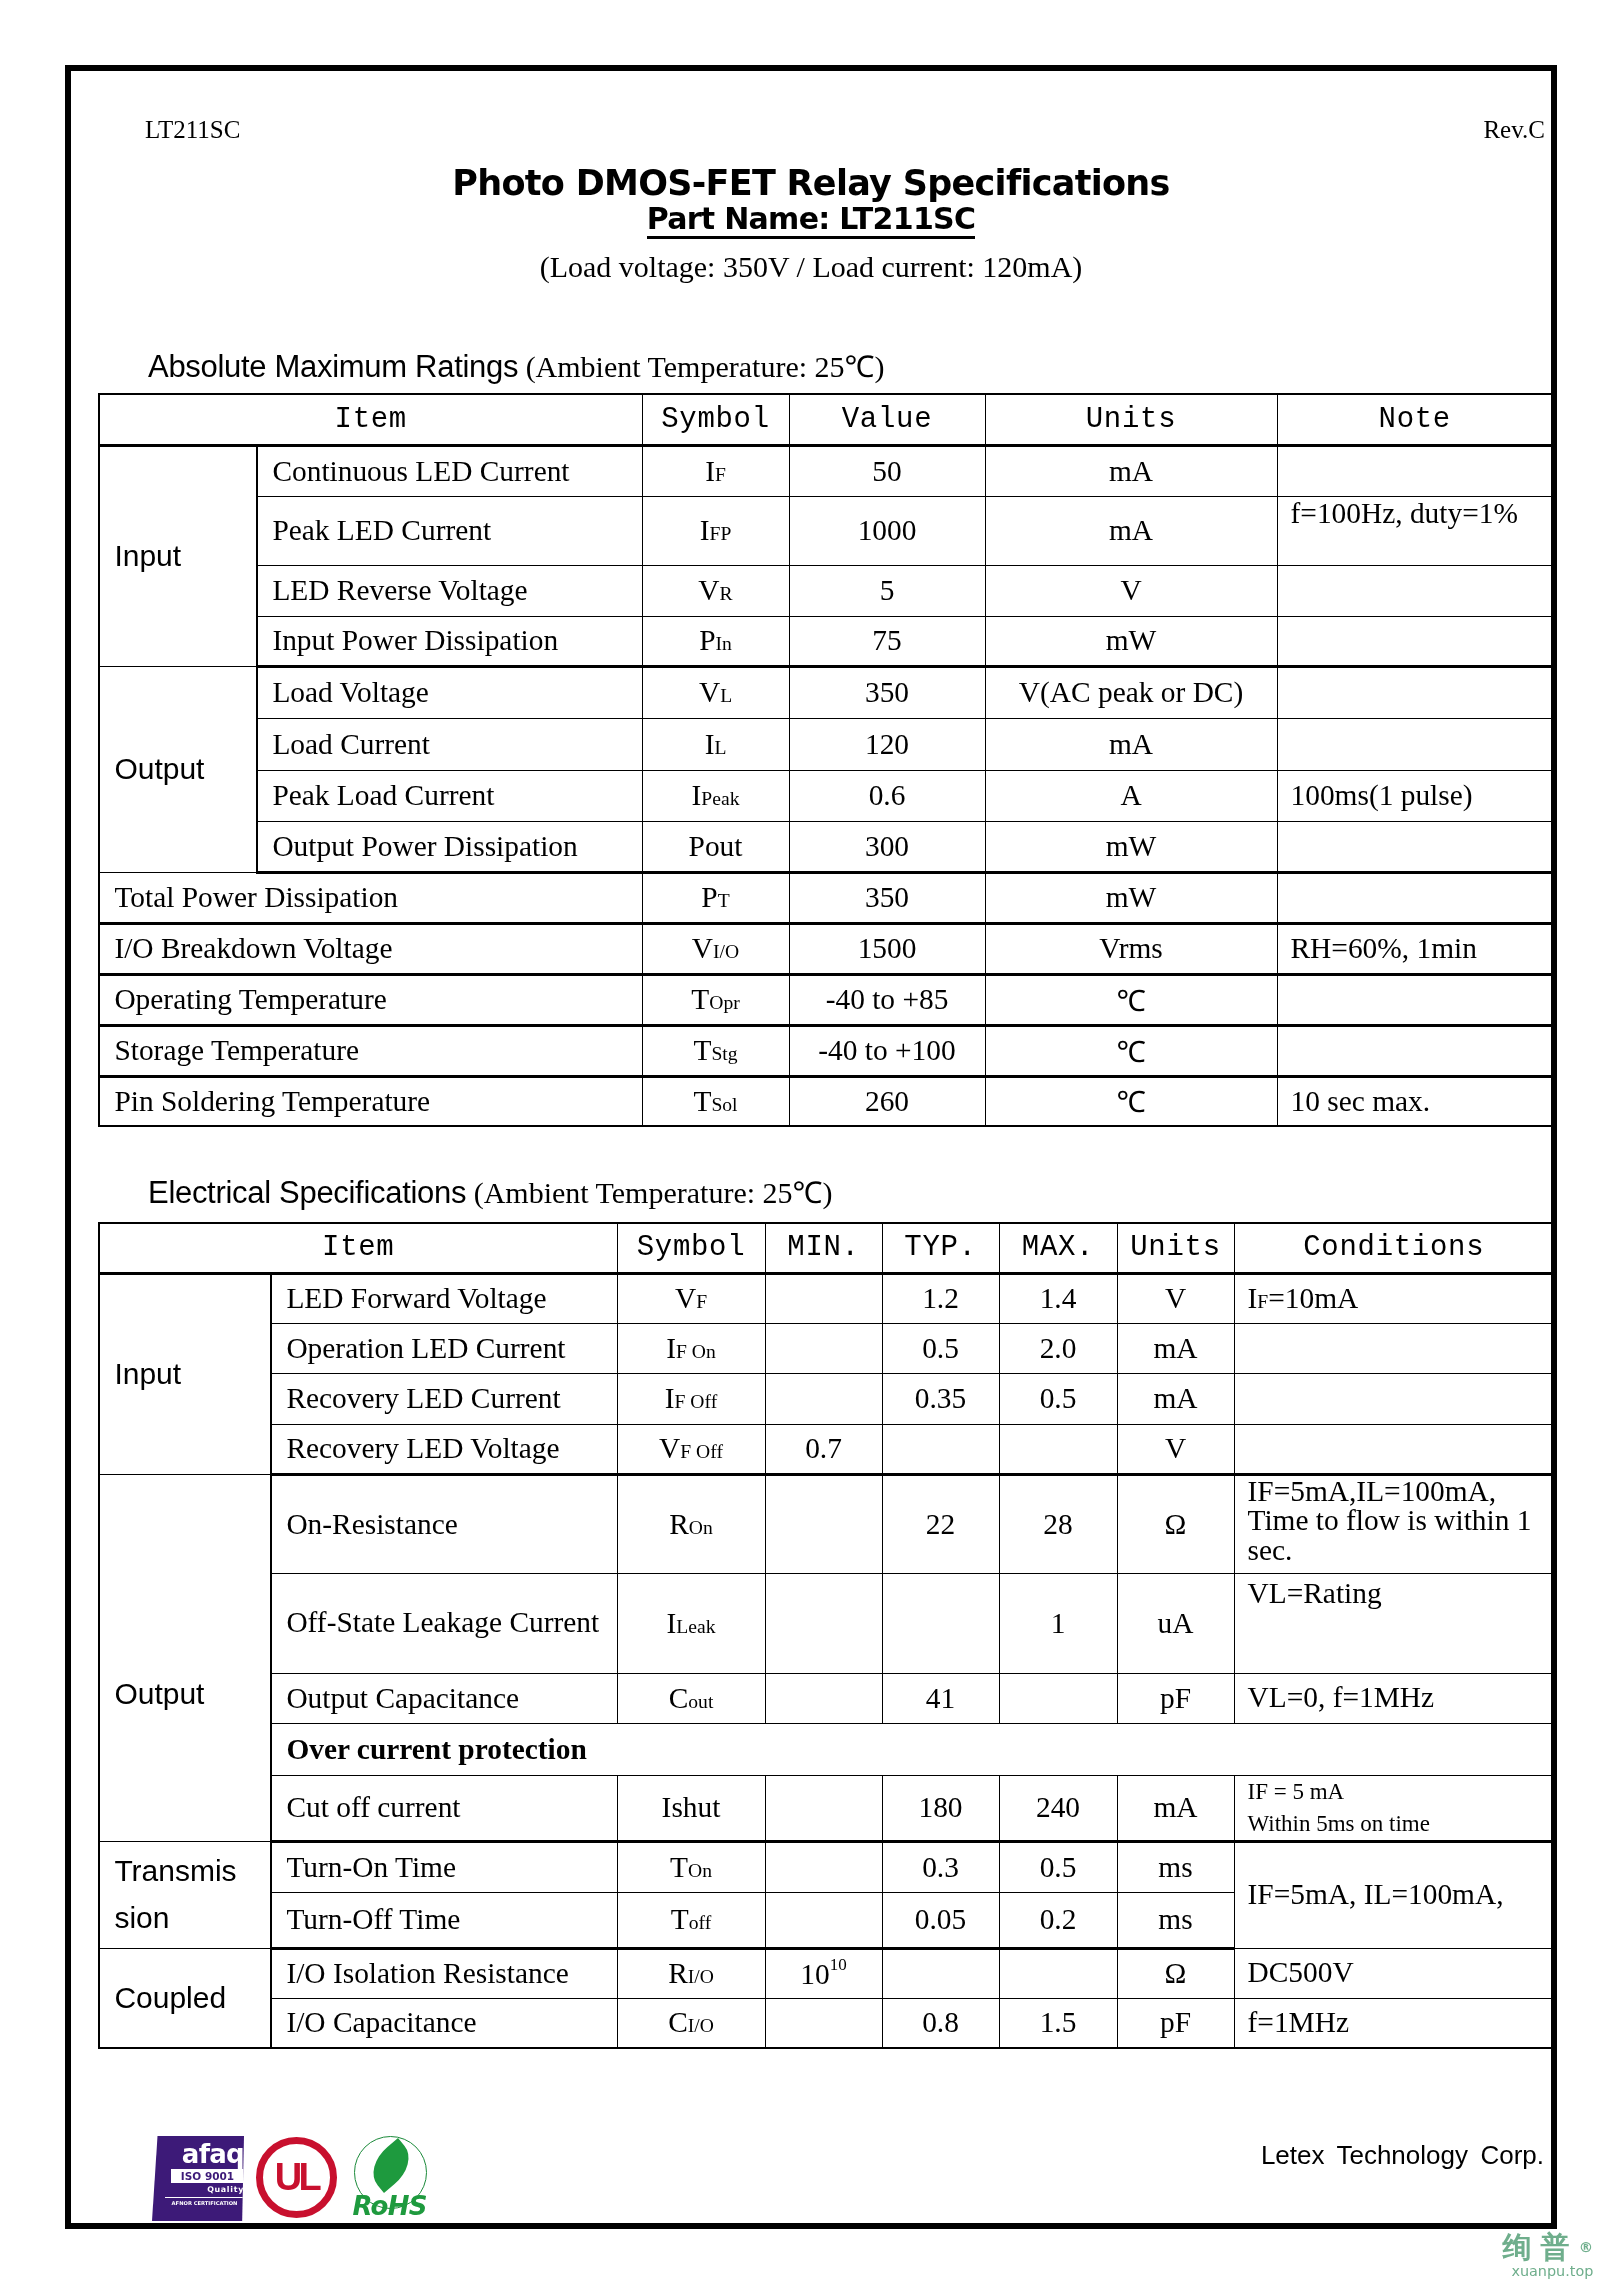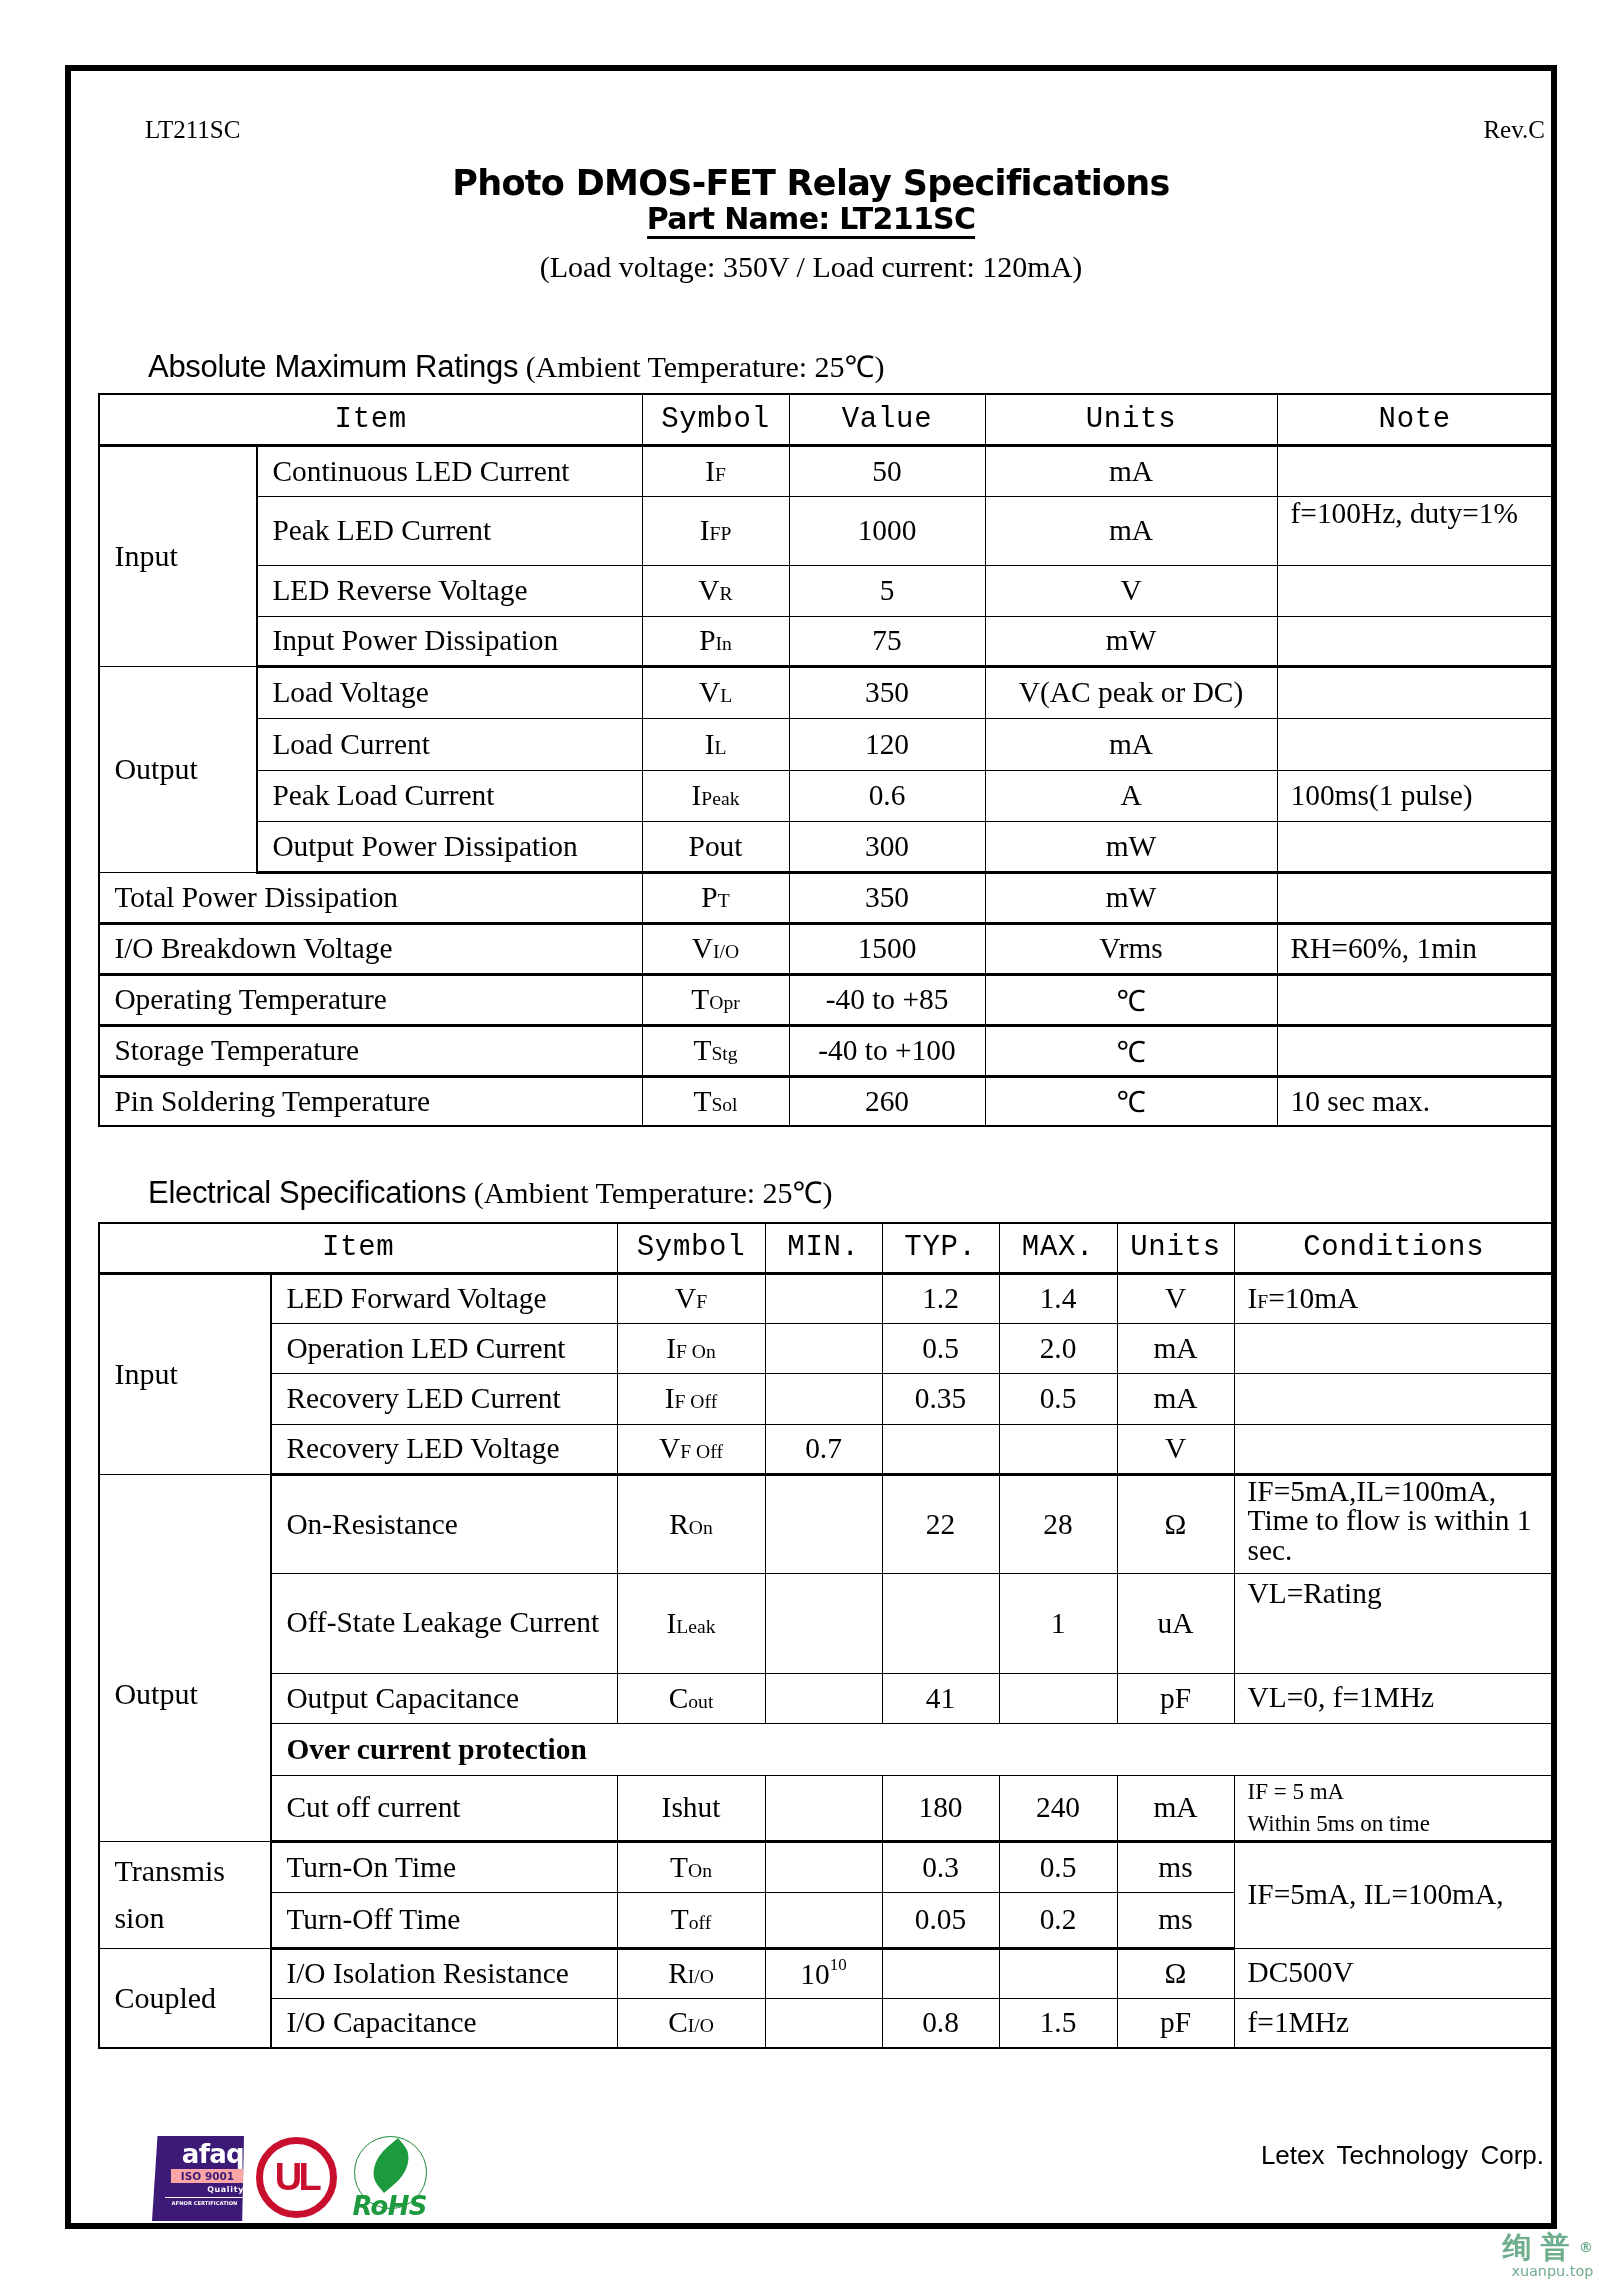--- a/index.html
+++ b/index.html
@@ -13,38 +13,38 @@
   .part span { border-bottom:3.9px solid #000; padding-bottom:0; }
   .sub { left:0; width:1622px; text-align:center; top:250px; font-size:30px; }
   .sect { left:148px; font-size:30px; }
   .sect .sans { font-family:"Liberation Sans", sans-serif; font-size:31px; letter-spacing:-0.3px; }
   .sect1 { top:345px; }
   .sect2 { top:1171px; }
 
   table.spec { position:absolute; left:98px; border-collapse:collapse; table-layout:fixed; }
   table.spec td { border:1.3px solid #000; padding:0 0 0 14.4px; font-size:29.4px; vertical-align:middle; overflow:hidden; white-space:nowrap; }
   table.spec td.c { text-align:center; padding:0; }
-  table.spec td.grp { font-family:Liberation Serif, serif; font-size:30px; border-right:2.6px solid #000; }
+  table.spec td.grp { font-family:Liberation Sans, sans-serif; font-size:30px; border-right:2.6px solid #000; }
   table.spec tr.hd td { font-family:"Liberation Mono", monospace; font-size:29px; text-align:center; padding:0; letter-spacing:0.7px; border-bottom:3.3px solid #000; }
   table.spec tr.thick td { border-bottom:3.3px solid #000; }
   table.spec td .sub { position:static; font-size:19.6px; }
   table.spec td.note { font-size:29.4px; line-height:1.0; white-space:normal; padding-left:13px;margin-left:12px; }
   table.spec td.small { font-size:23px; line-height:1.35; white-space:normal; }
   table.spec td.wrap { white-space:normal; line-height:1.55; }
   table.spec td.bold { font-weight:bold; }
   sup { font-size:17px; vertical-align:14.4px; }
 
   #t1 { top:393px; width:1455px; border:2px solid #000; }
   #t2 { top:1222px; width:1455px; border:2px solid #000; }
 
   .footer-corp { right:78px; top:2140px; font-family:"Liberation Sans", sans-serif; font-size:26px; word-spacing:5.2px; }
   .logos { position:absolute; left:152px; top:2135px; height:86px; display:flex; gap:11.8px; align-items:flex-end; }
   .logo-afaq { width:92px; height:85px; background:#3d1a78; clip-path:polygon(6% 0,100% 0,98% 100%,0 100%); display:flex; flex-direction:column; align-items:flex-end; justify-content:flex-start; color:#fff; font-family:"DejaVu Sans", sans-serif; }
   .logo-afaq .a1 { font-size:26px; font-weight:bold; line-height:29px; margin-top:3.9px; letter-spacing:-0.7px; }
-  .logo-afaq .a2 { background:#fca5a5; color:#3d1a78; font-size:10.5px; font-weight:bold; width:73px; text-align:center; line-height:14.4px; }
+  .logo-afaq .a2 { background:#ffffff; color:#3d1a78; font-size:10.5px; font-weight:bold; width:73px; text-align:center; line-height:14.4px; }
   .logo-afaq .a3 { font-size:7.9px; font-weight:bold; margin-top:1.3px; letter-spacing:0.7px; }
   .logo-afaq .a4 { font-size:5.2px; font-weight:bold; margin-top:3.9px; border-top:1.3px solid #fff; padding-top:2px; width:79px; text-align:center; }
   .logo-ul { width:81px; height:81px; border-radius:50%; border:7.9px solid #c8102e; box-sizing:border-box; display:flex; align-items:center; justify-content:center; color:#c8102e; font-family:"Liberation Sans", sans-serif; font-weight:bold; font-size:38px; letter-spacing:-3.9px; margin-bottom:2.6px; }
   .logo-rohs { width:85px; height:85px; position:relative; }
   .logo-rohs .ring { position:absolute; left:5.2px; top:0; width:71px; height:71px; border-radius:50%; border:1.3px solid #1b8a3a; }
   .logo-rohs .leaf { position:absolute; left:19.6px; top:13px; width:46px; height:33px; background:#1e9a3e; border-radius:70% 0 70% 0; transform:rotate(-40deg); }
   .logo-rohs .txt { position:absolute; left:3.9px; bottom:0; font-family:"DejaVu Sans", sans-serif; font-weight:bold; font-style:italic; color:#1e9a3e; font-size:26px; letter-spacing:-0.7px; }
   .wm { right:19.6px; top:2231px; text-align:center; color:#6fae8c; font-family:"DejaVu Sans", sans-serif; }
   .wm .cn { font-size:29px; font-weight:bold; letter-spacing:9.2px; line-height:33px; }
   .wm .reg { font-size:14.4px; vertical-align:top; }

